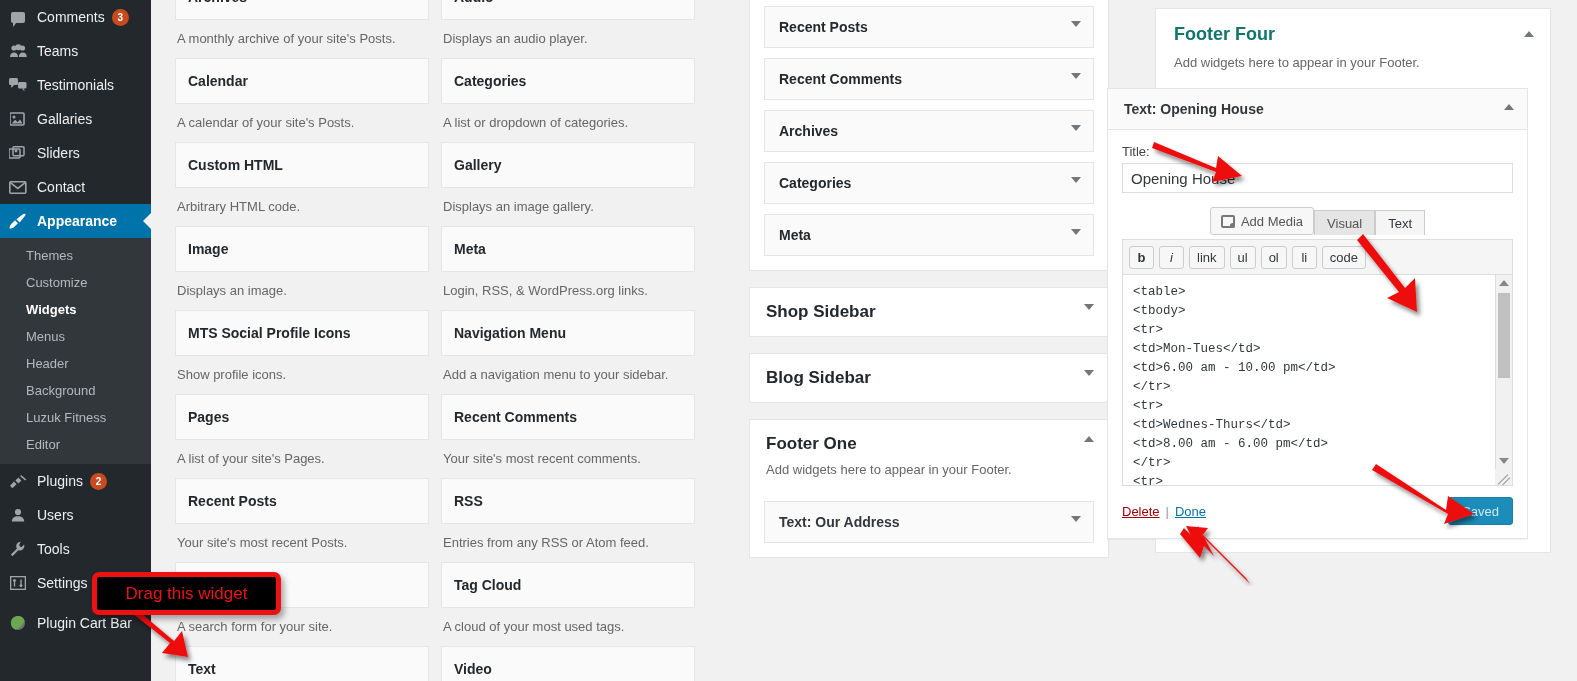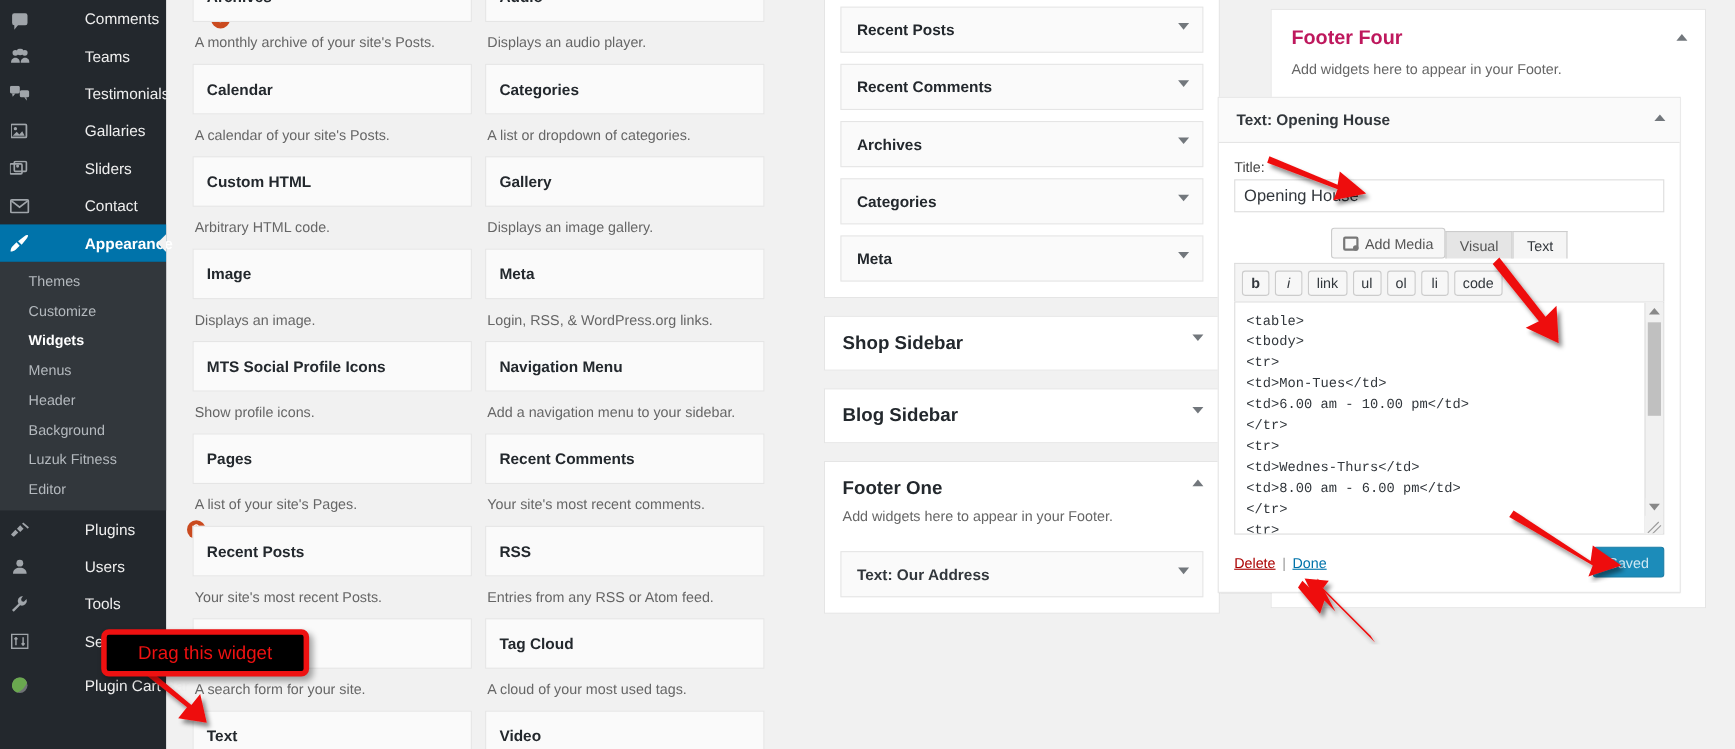--- a/index.html
+++ b/index.html
@@ -19,21 +19,20 @@
     position: absolute; left: 0; top: 0;
     width: 151px; height: 681px;
     background: #23282d;
     color: #eee;
   }
   .menu-top {
     display: flex; align-items: center;
     height: 34px; padding-left: 8px;
     color: #eee; font-size: 14px; font-weight: 400;
     position: relative;
-    gap: 40px;
   }
   .menu-top .mlabel { margin-left: 9px; white-space: nowrap; }
   .menu-top.current {
     background: #0073aa; color: #fff; font-weight: 600;
   }
   .menu-top.current .mlabel { color: #fff; }
   .menu-top.current:after {
     content: ""; position: absolute; right: 0; top: 50%;
     margin-top: -8px;
     border-style: solid; border-width: 8px 8px 8px 0;
@@ -136,21 +135,21 @@
 
   
   #footer-four-box {
     position: absolute; left: 1004px; top: 8px;
     width: 396px;
     background: #fff;
     border: 1px solid #e5e5e5;
     height: 545px;
   }
   #ff-head { position: relative; padding: 14px 30px 16px 18px; }
-  #ff-title { font-size: 18px; font-weight: 700; color: #be185d; line-height: 23px; }
+  #ff-title { font-size: 18px; font-weight: 700; color: #0f766e; line-height: 23px; }
   #ff-sub { font-size: 13px; color: #666; margin-top: 8px; line-height: 17px; }
 
   
   #widget-editor {
     position: absolute; left: 956px; top: 88px;
     width: 421px;
     background: #fff;
     border: 1px solid #e5e5e5;
     box-shadow: 0 1px 1px rgba(0,0,0,.04);
   }

